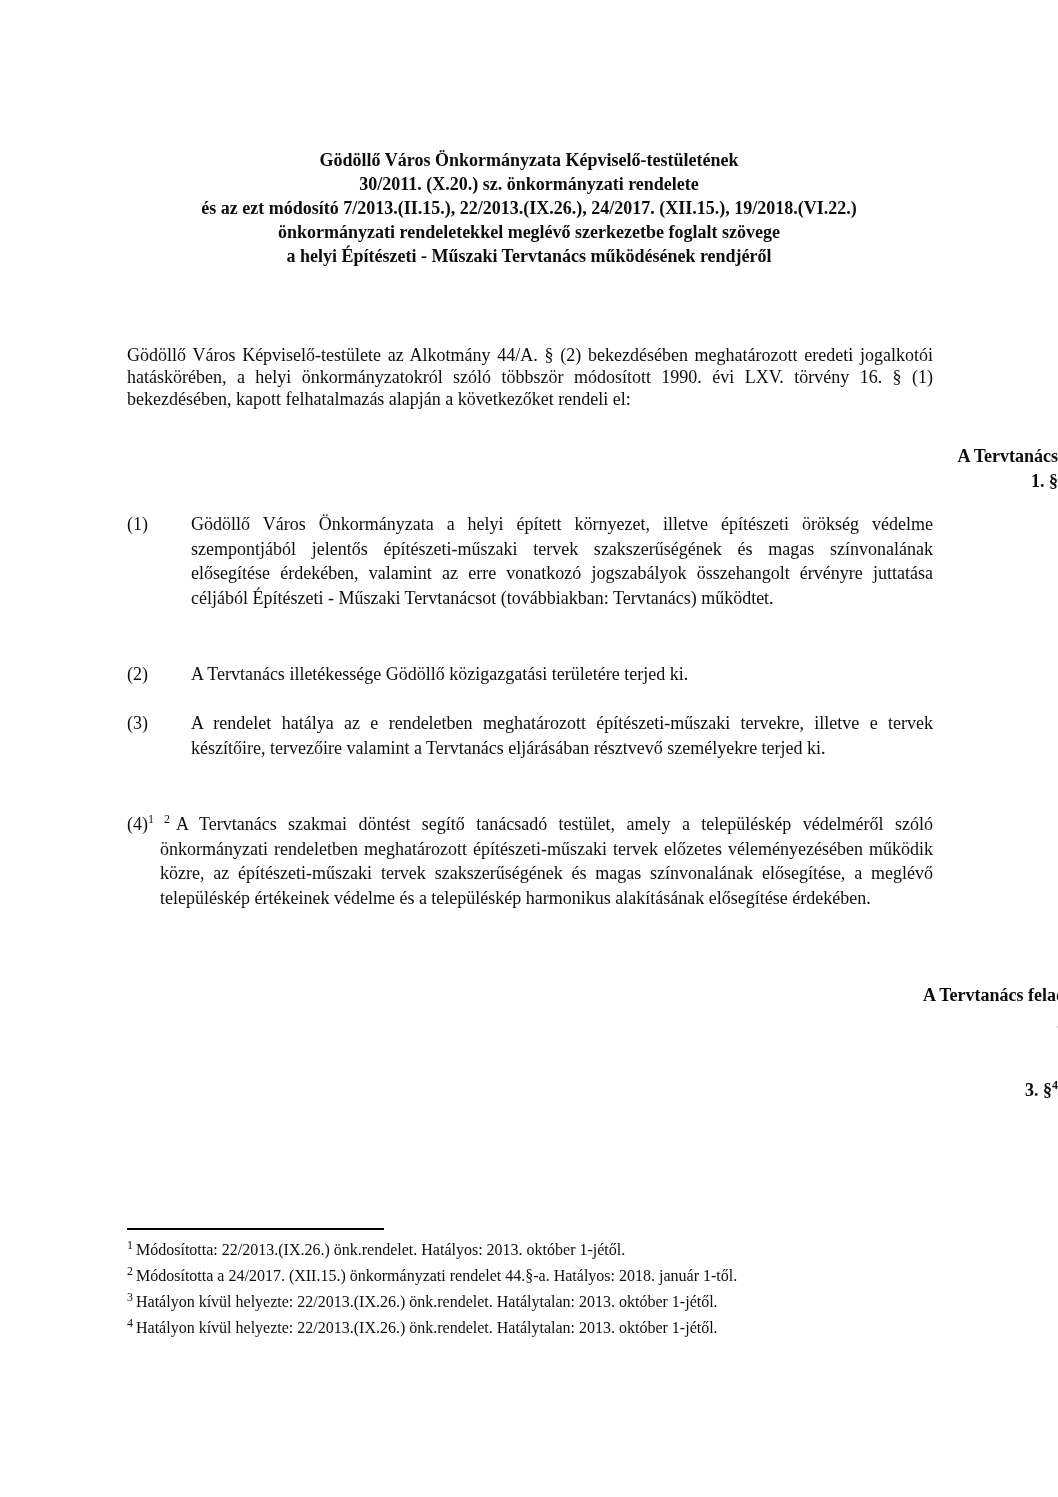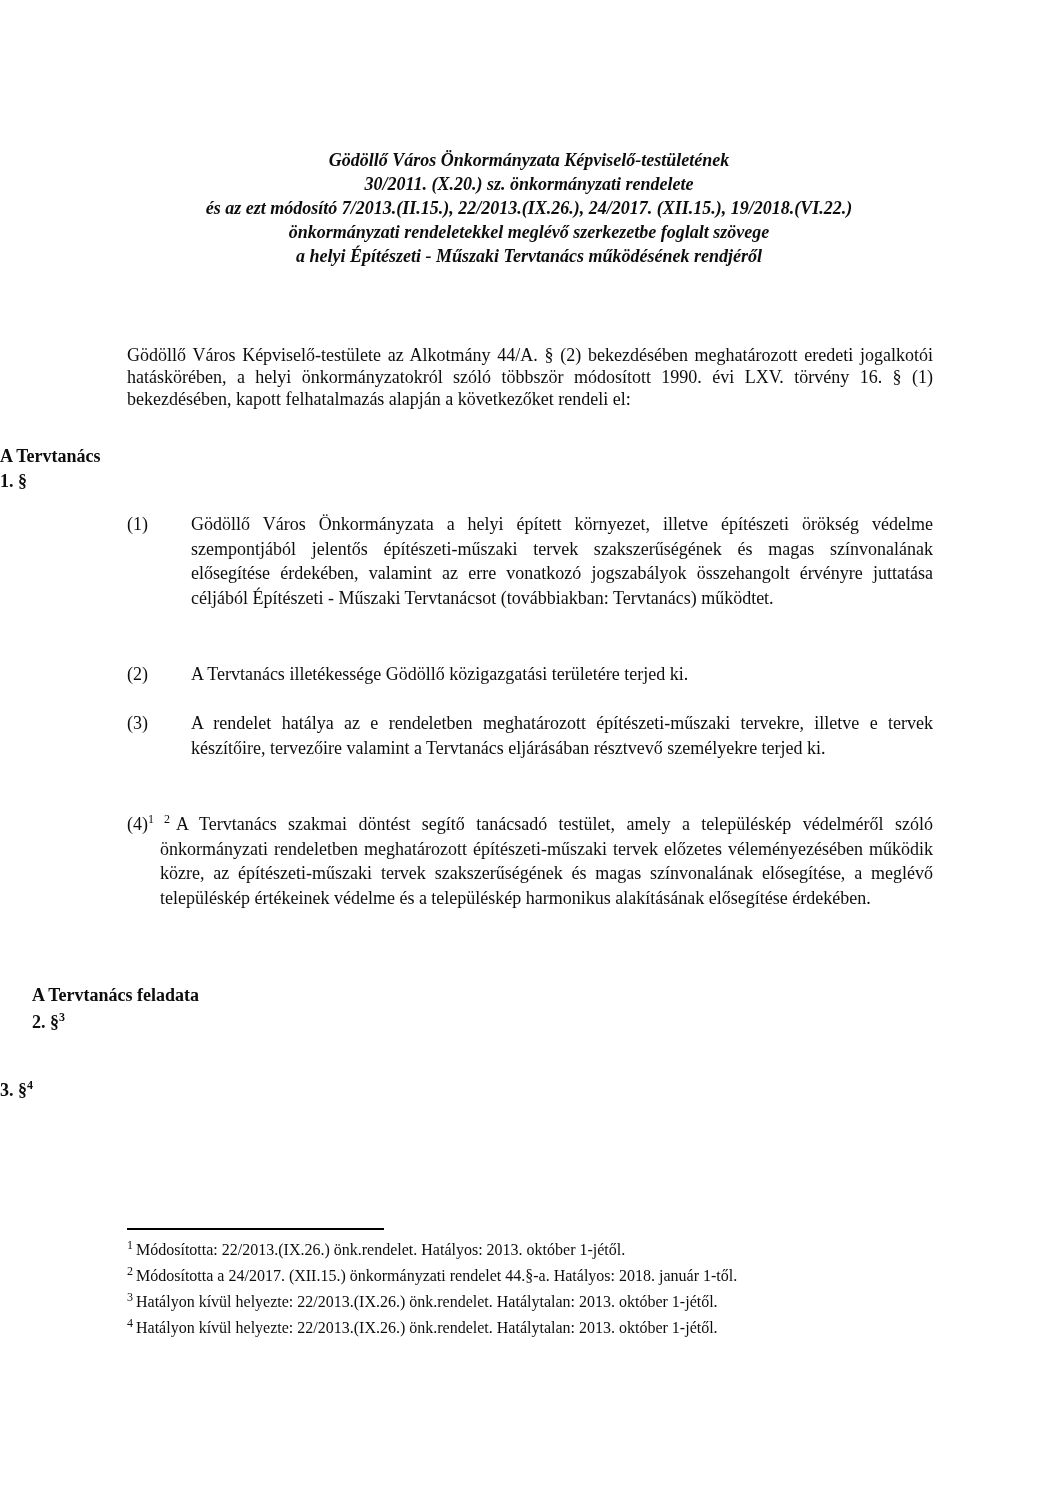--- a/index.html
+++ b/index.html
@@ -19,38 +19,37 @@
   
   .title-block {
     position: absolute;
     top: 148px;
     left: 0;
     width: 1058px;
     text-align: center;
     font-weight: bold;
     font-size: 18px;
     line-height: 24px;
-    font-style: italic;
   }
   
   .intro {
     position: absolute;
     top: 326px;
     left: 127px;
     width: 806px;
     font-size: 18px;
     line-height: 22px;
     text-align: justify;
   }
   
   .section-heading {
     position: absolute;
     left: 0;
     width: 1058px;
-    text-align: left;
+    text-align: right;
     font-weight: bold;
     font-size: 18px;
     line-height: 25px;
   }
   .section-heading.h-1 { top: 444px; }
   .section-heading.h-2 { top: 982px; line-height: 27px; margin-left: 32px; }
   .section-heading.h-3 { top: 1078px; }
   sup {
     font-size: 12px;
     line-height: 0;

